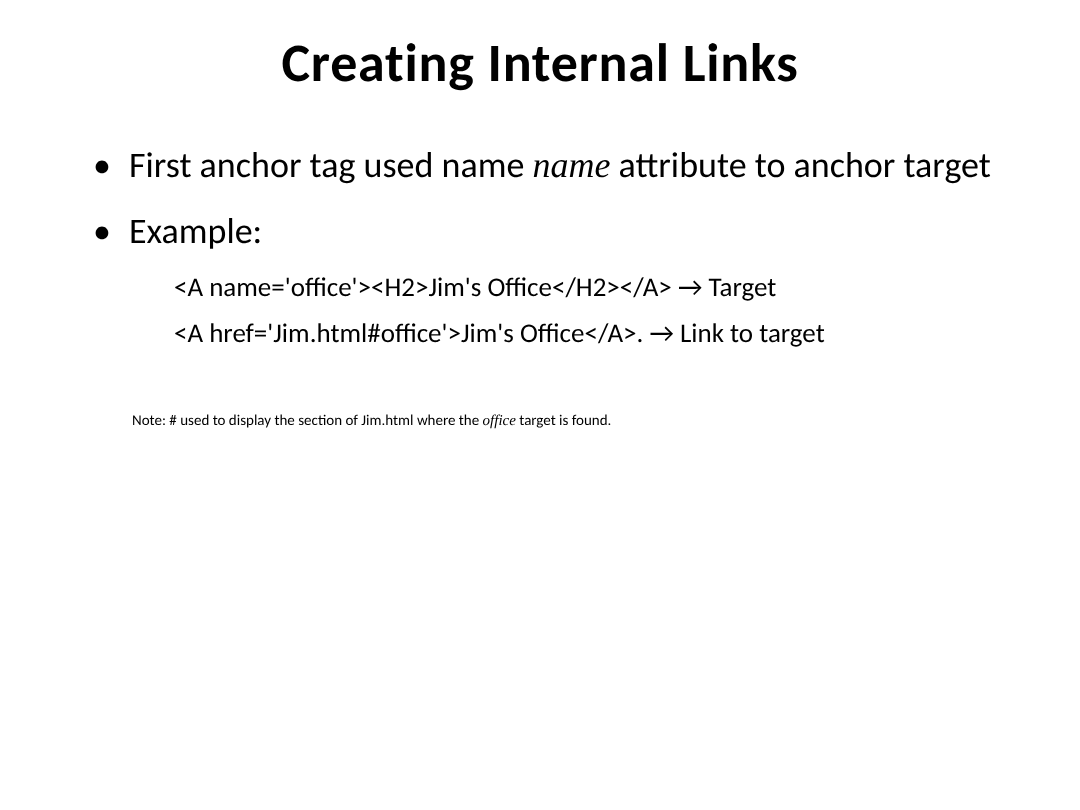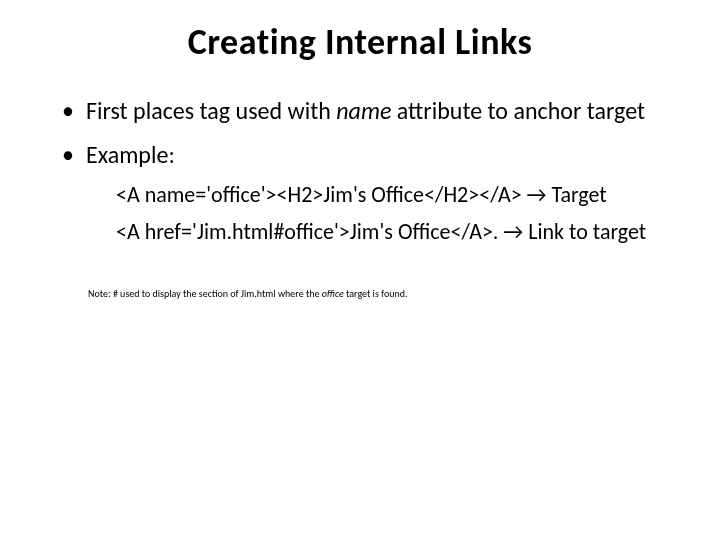--- a/index.html
+++ b/index.html
@@ -31,44 +31,44 @@
       margin-bottom: 14px;
       font-weight: 400;
     }
     .bullets > li::before {
       content: "•";
       position: absolute;
       left: 4px;
       top: 0;
       font-size: 24px;
     }
-    .italic { font-style: italic; }
+    .italic { font-style: italic; font-family: Liberation Serif, serif; }
     .example-block {
       margin-top: 6px;
       padding-left: 30px;
-      font-size: 22px;
+      font-size: 18px;
       line-height: 1.7;
       font-weight: 400;
     }
     .example-line { white-space: nowrap; }
     .note {
       margin-top: 36px;
       padding-left: 38px;
       font-size: 10px;
       font-weight: 400;
     }
   </style>
 </head>
 <body>
 
 <h1 class="title">Creating Internal Links</h1>
 
 <ul class="bullets">
   <li>
-    <span>First places tag used with </span><span class="italic">name</span><span> attribute to anchor target</span>
+    <span>First anchor tag used name </span><span class="italic">name</span><span> attribute to anchor target</span>
   </li>
   <li>
     <span>Example:</span>
     <div class="example-block">
       <div class="example-line">&lt;A name='office'&gt;&lt;H2&gt;Jim's Office&lt;/H2&gt;&lt;/A&gt;  →  Target</div>
       <div class="example-line">&lt;A href='Jim.html#office'&gt;Jim's Office&lt;/A&gt;.  →  Link to target</div>
     </div>
   </li>
 </ul>
 

